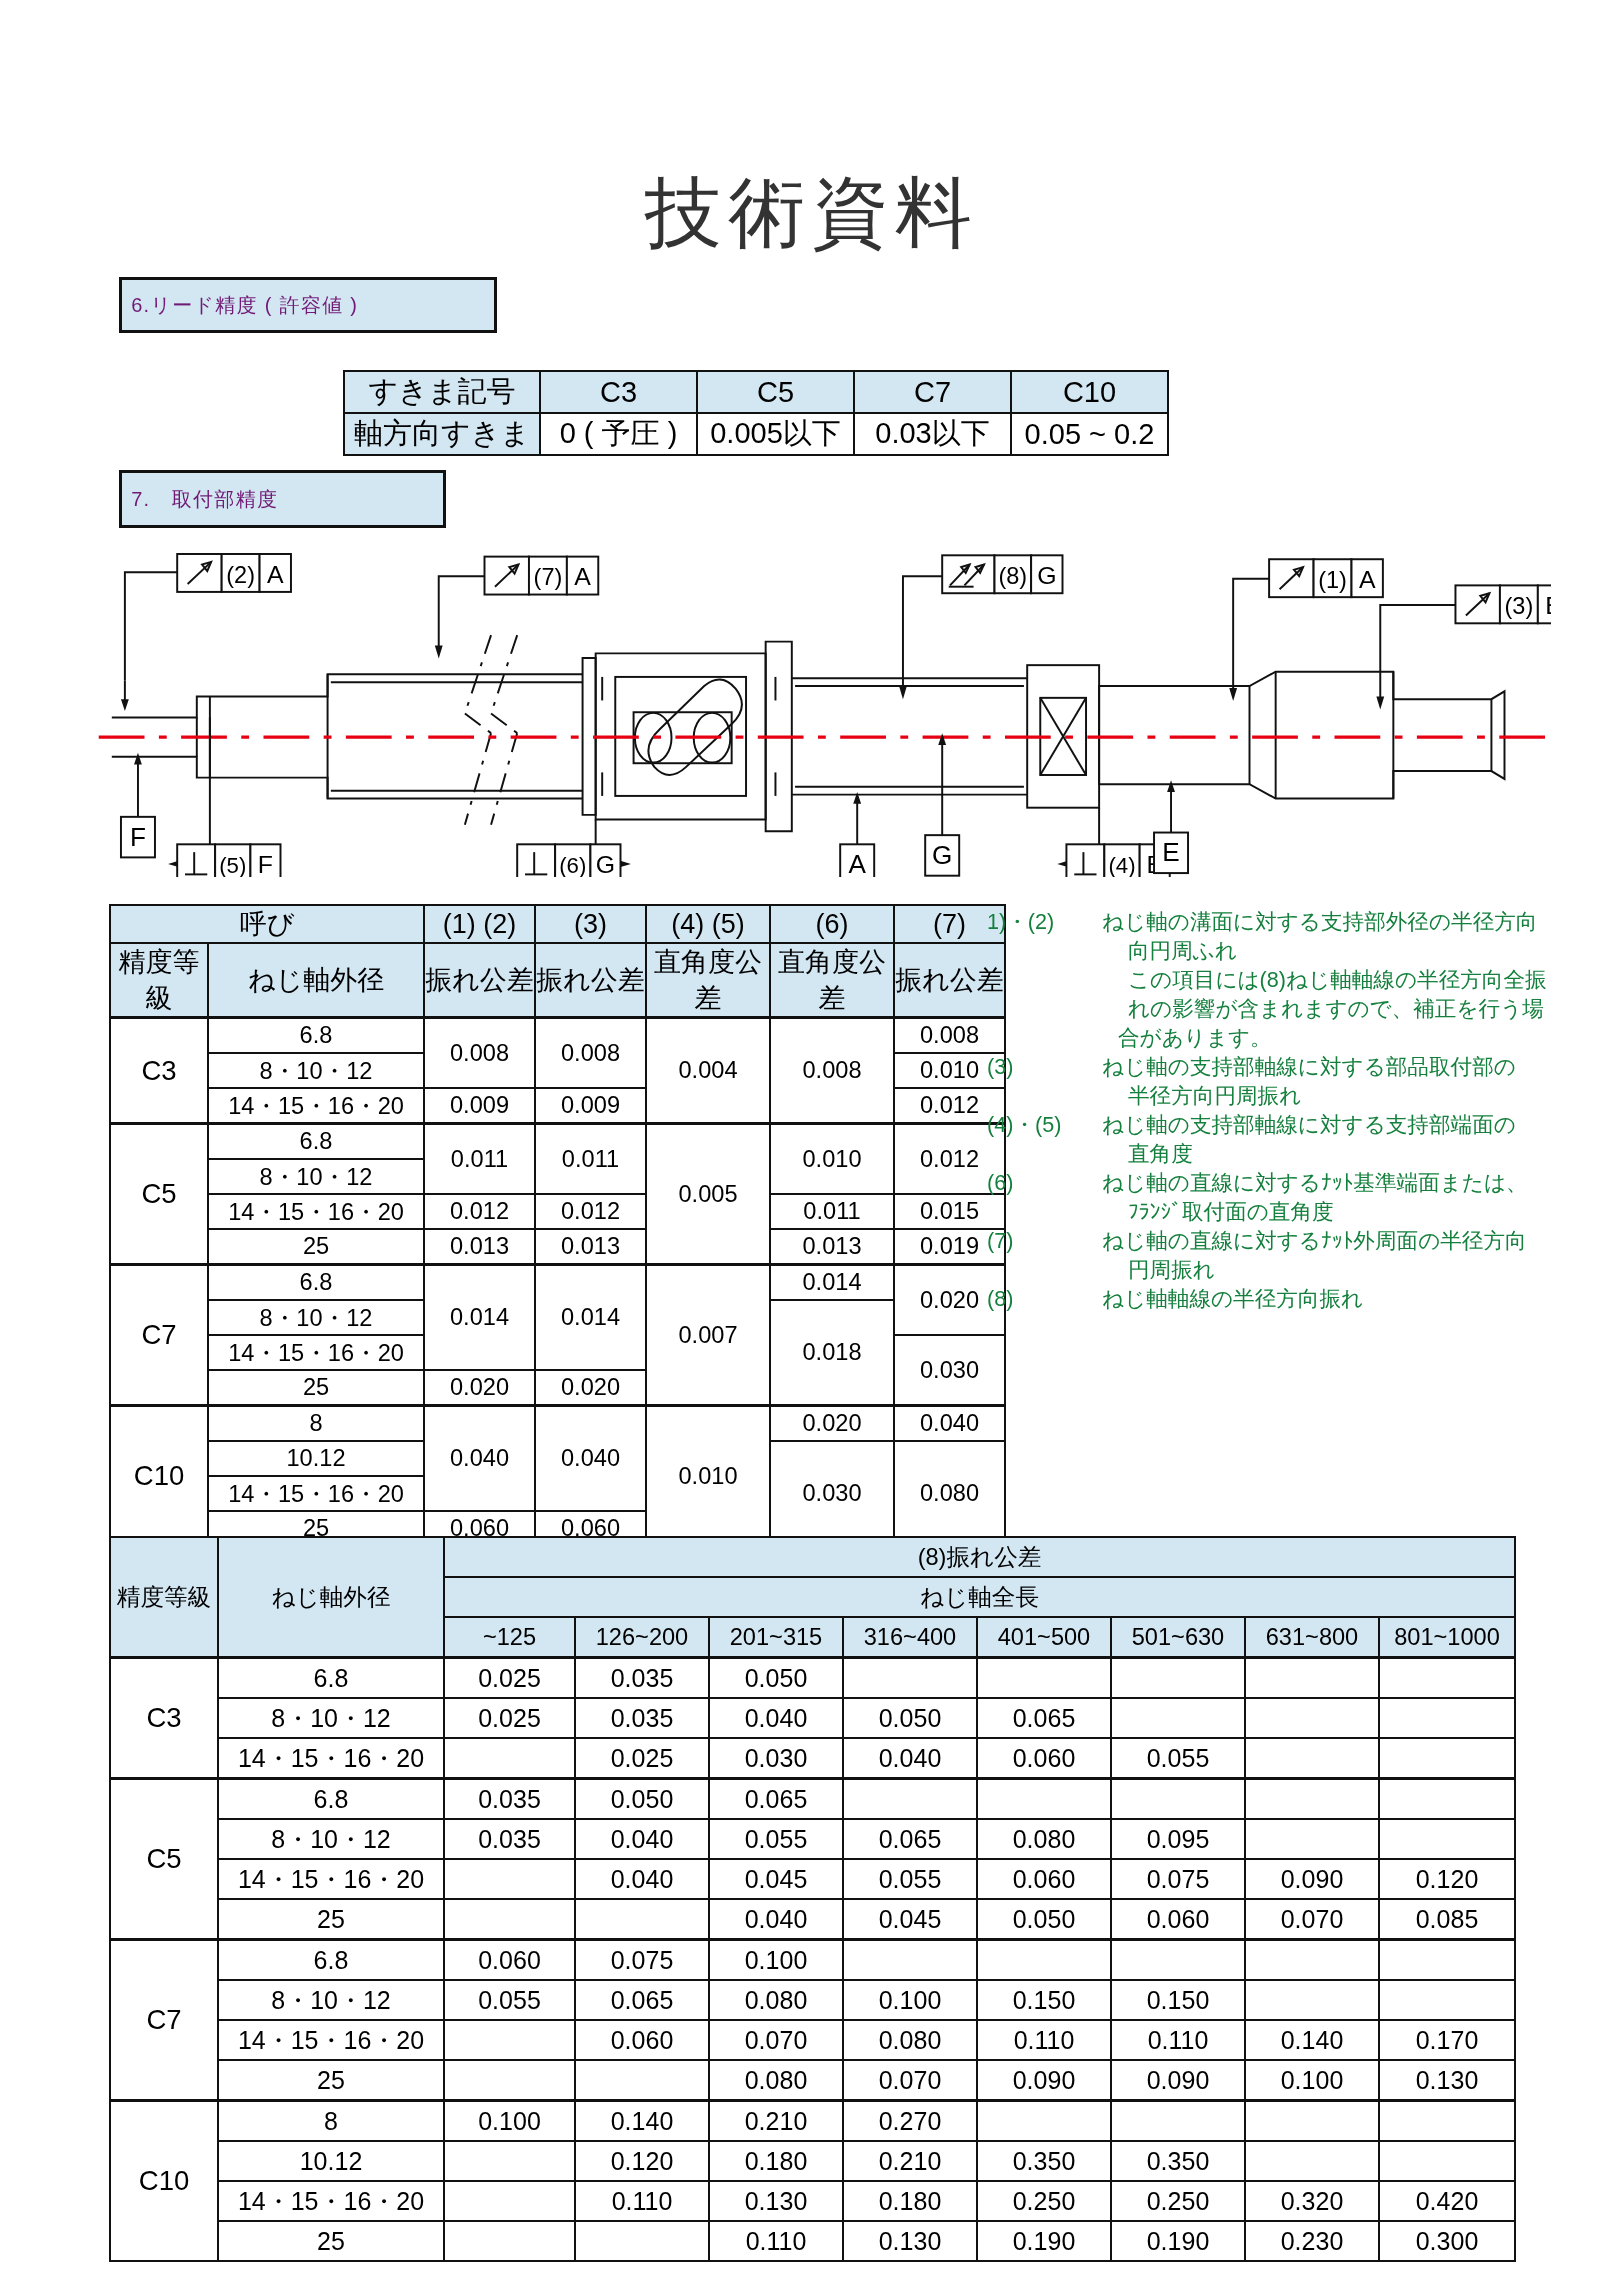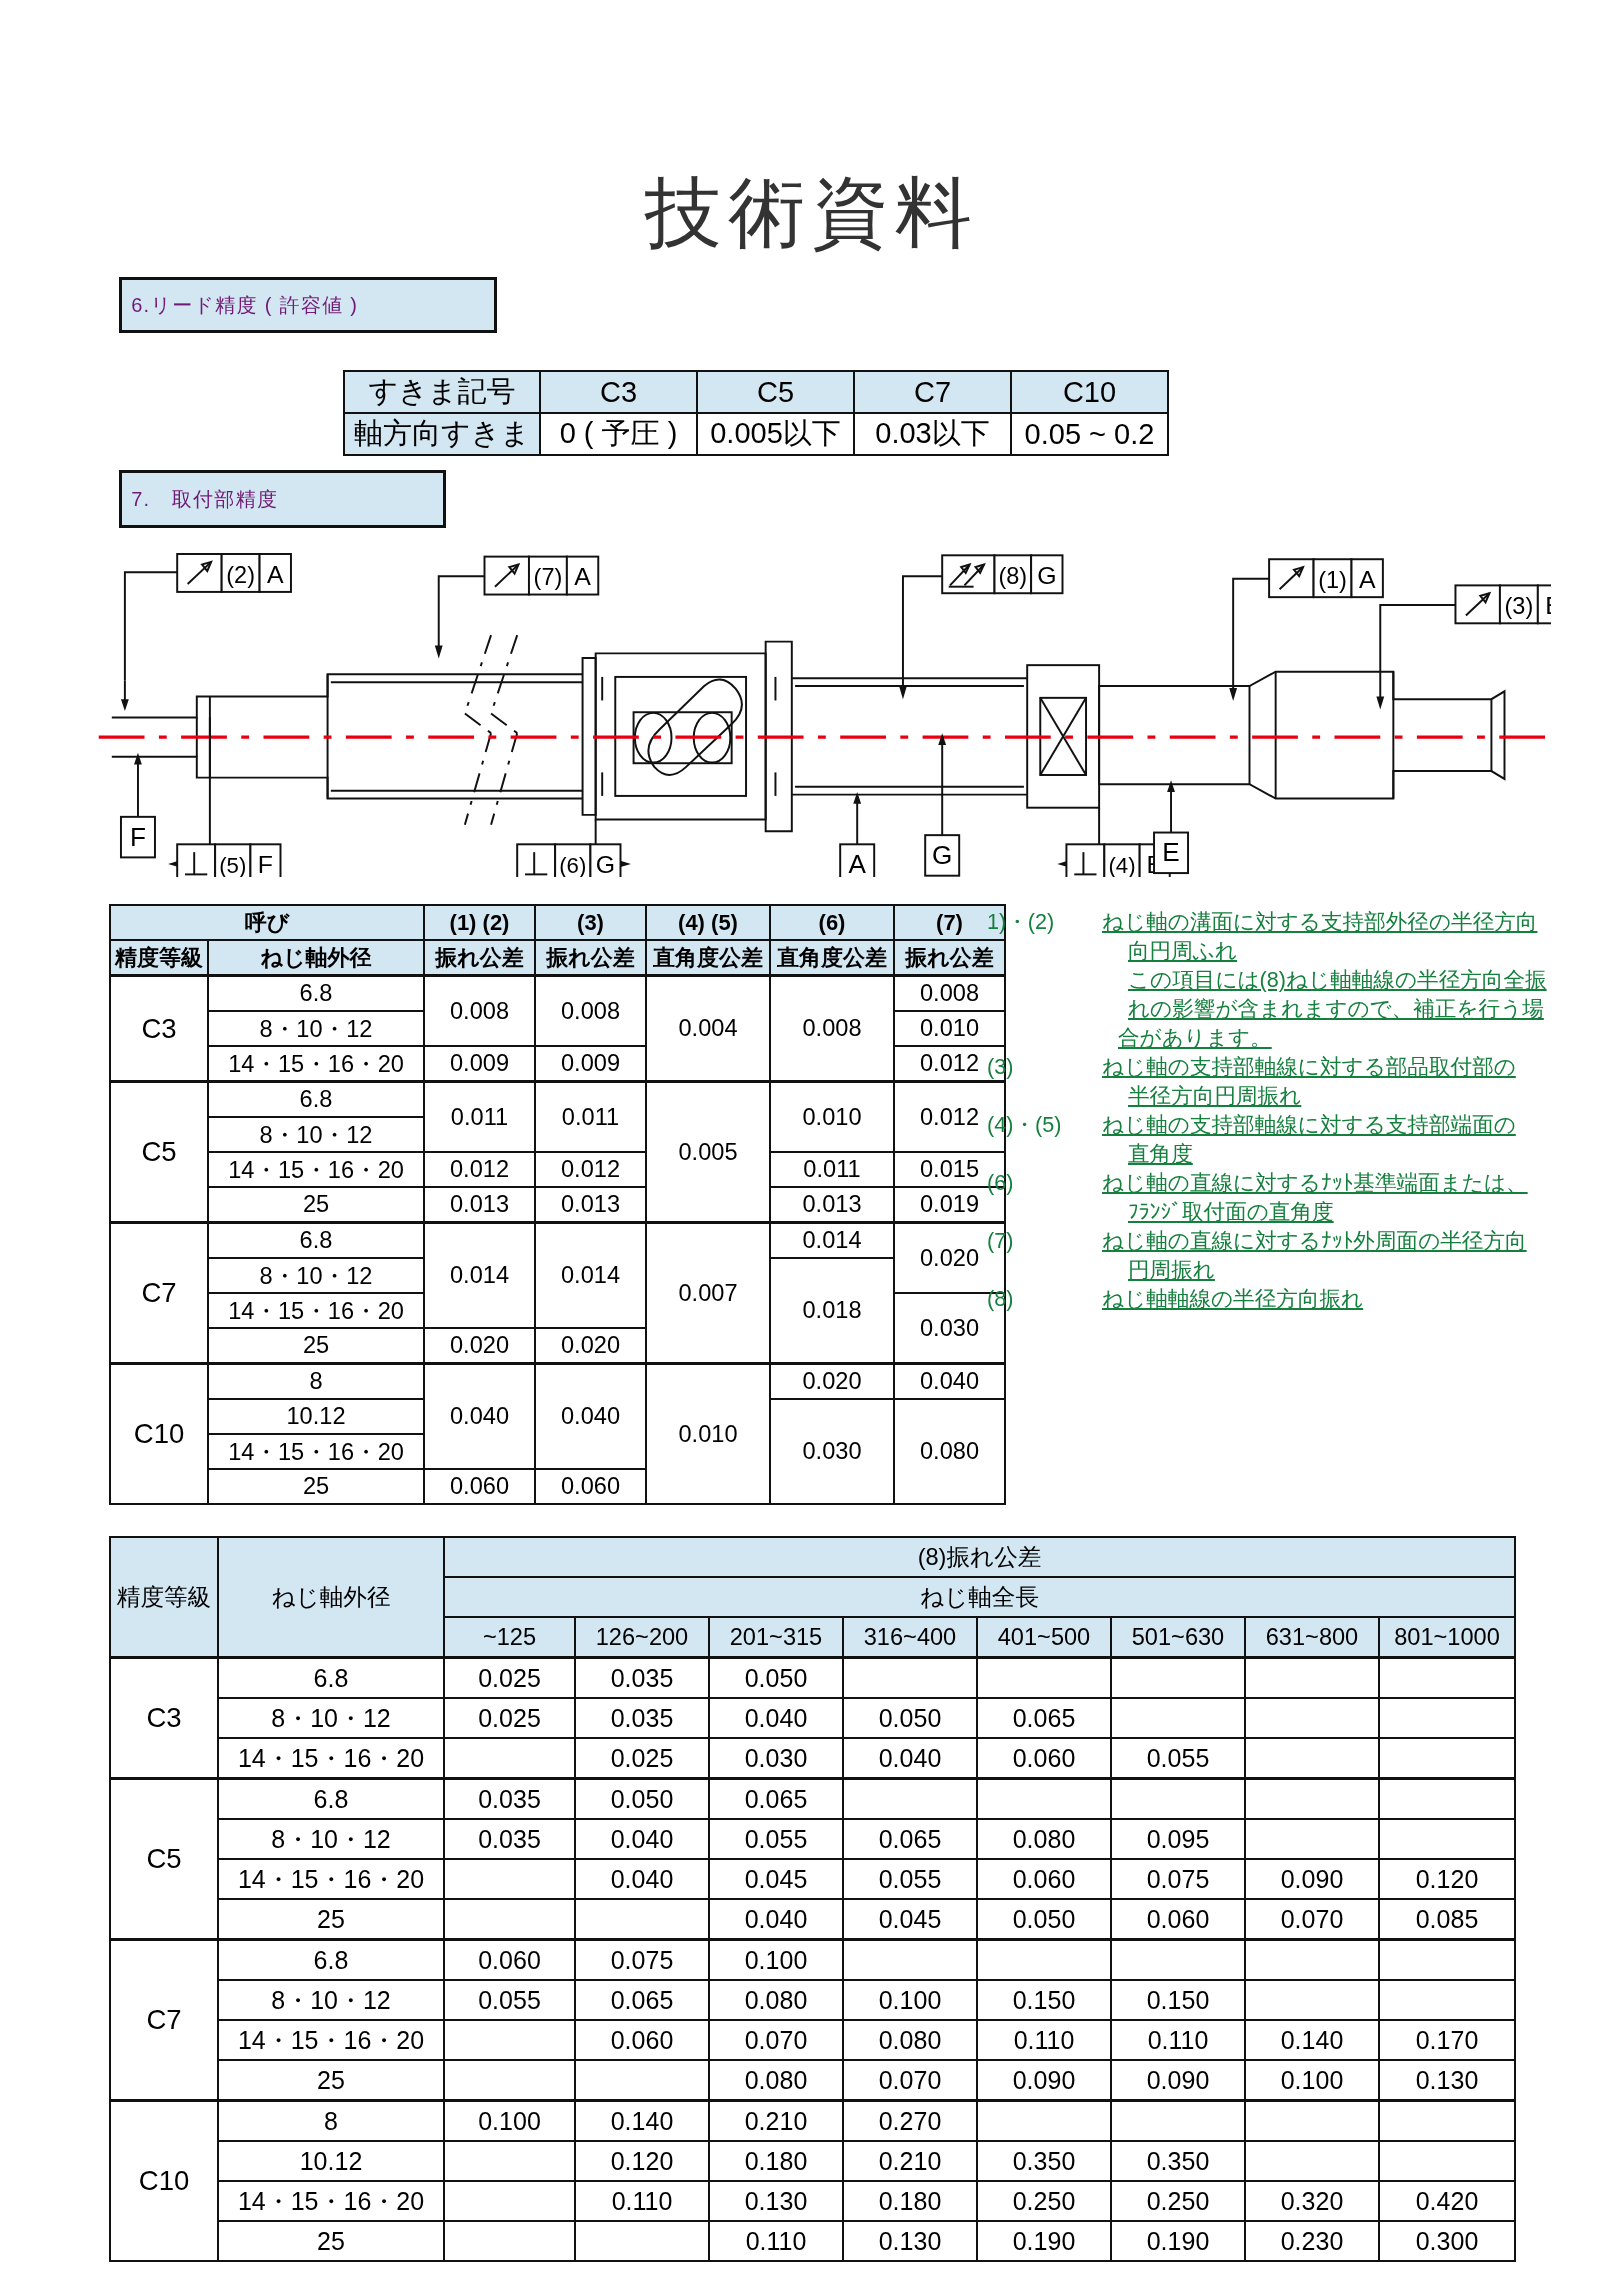--- a/index.html
+++ b/index.html
@@ -37,33 +37,33 @@
   
   #clearance-table{position:absolute;left:343px;top:370px;width:826px;font-size:29px;}
   #clearance-table td{height:38px;}
   #clearance-table col.c0{width:196px;}
 
   
   #diagram{position:absolute;left:98px;top:537px;width:1453px;height:340px;}
 
   
   #accuracy-table{position:absolute;left:109px;top:904px;width:870px;font-size:23.6px;}
-  #accuracy-table .hdr{font-size:22px;font-weight:bold;}
+  #accuracy-table .hdr{font-size:27px;}
   #accuracy-table td{height:33px;}
   #accuracy-table .grade{font-size:27.5px;}
   #accuracy-table .thick-top{border-top:3.9px solid #111;}
 
   
   #notes{
     position:absolute;left:987px;top:907px;width:589px;
     font-size:21.6px;line-height:29px;color:#15803d;
   }
   #notes .note-row{display:flex;align-items:flex-start;}
   #notes .note-key{width:115px;flex:none;white-space:nowrap;}
-  #notes .note-body{flex:1;text-decoration:underline;}
+  #notes .note-body{flex:1;}
 
   
   #runout-table{position:absolute;left:109px;top:1536px;width:1406px;font-size:25px;}
   #runout-table td{height:38px;}
   #runout-table .hdr{font-size:23.6px;}
   #runout-table .grade{font-size:27.5px;}
   #runout-table .thick-top{border-top:3.9px solid #111;}
 </style>
 </head>
 <body>

